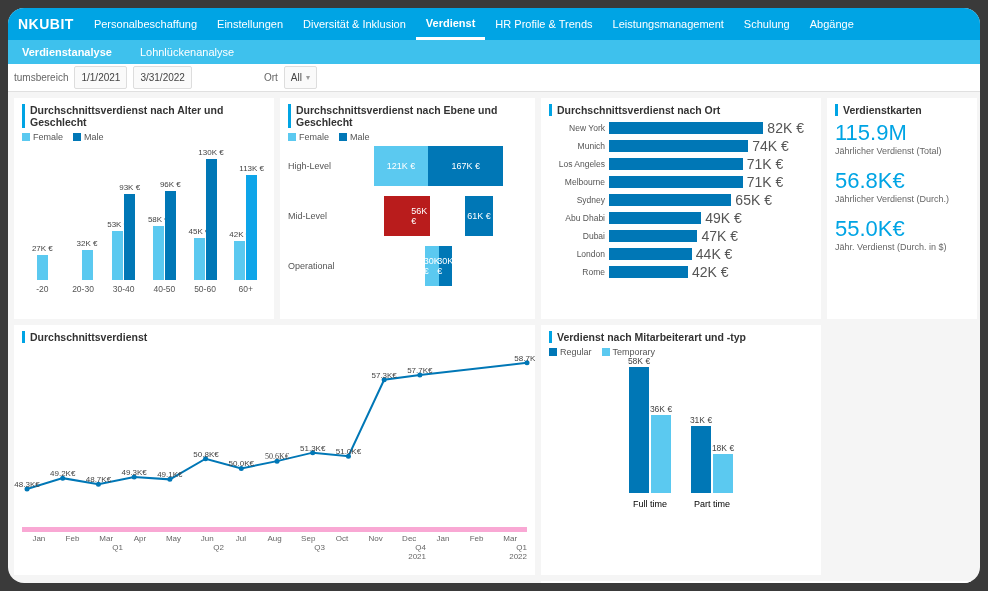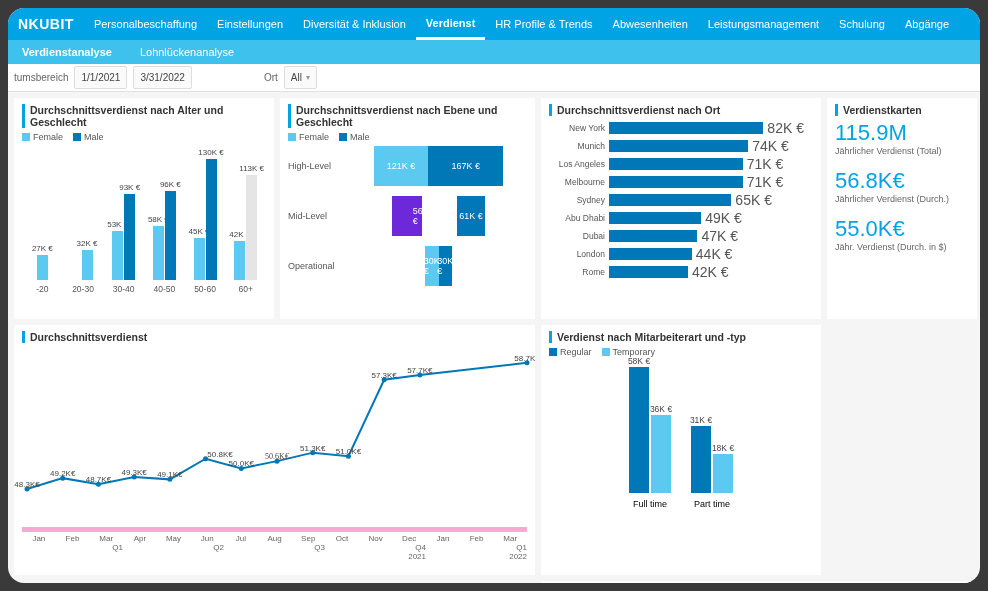--- a/index.html
+++ b/index.html
@@ -67,21 +67,20 @@
 
 <div class="frame">
  <div class="topbar">
   <span class="logo">NKUBIT</span>
   <div class="nav" id="nav">
         <span>Personalbeschaffung</span>
         <span>Einstellungen</span>
         <span>Diversität &amp; Inklusion</span>
         <span class="active">Verdienst</span>
         <span>HR Profile &amp; Trends</span>
-        <span>Abwesenheiten</span>
         <span>Leistungsmanagement</span>
         <span>Schulung</span>
         <span>Abgänge</span>
       </div>
  </div>
  <div class="subbar" id="subnav">
       <span class="active">Verdienstanalyse</span>
       <span>Lohnlückenanalyse</span>
     </div>
  <div class="filters">
@@ -158,21 +157,21 @@
                 <div class="vl">130K €</div>
               </div>
             </div>
             <div class="xl">50-60</div>
           </div>
           <div class="grp">
             <div class="bars">
               <div class="bar" style="height: 39px; background: rgb(91, 201, 240);">
                 <div class="vl">42K €</div>
               </div>
-              <div class="bar" style="height: 104.929px; background: #e5e5e5;">
+              <div class="bar" style="height: 104.929px; background: #0ea5e9;">
                 <div class="vl">113K €</div>
               </div>
             </div>
             <div class="xl">60+</div>
           </div>
         </div>
   </div>
 
   <div class="card">
    <div class="ctitle">Durchschnittsverdienst nach Ebene und Geschlecht</div>
@@ -190,21 +189,21 @@
           <div class="funrow">
             <div class="fl">High-Level</div>
             <div class="fbars">
               <div class="fb" style="width: 54.45px; background: rgb(91, 201, 240);">121K €</div>
               <div class="fb" style="width: 75.15px; background: rgb(0, 119, 182);">167K €</div>
             </div>
           </div>
           <div class="funrow">
             <div class="fl">Mid-Level</div>
             <div class="fbars">
-              <div class="fb" style="width: 30px; background: #6d28d9; padding-left: 27px;">56K €</div>
+              <div class="fb" style="width: 46px; background: #b91c1c; padding-left: 27px;">56K €</div>
               <div class="fb" style="width: 27.45px; background: rgb(0, 119, 182); margin-left: 35px;">61K €</div>
             </div>
           </div>
           <div class="funrow">
             <div class="fl">Operational</div>
             <div class="fbars">
               <div class="fb" style="width: 13.5px; background: rgb(91, 201, 240);">30K €</div>
               <div class="fb" style="width: 13.5px; background: rgb(0, 119, 182);">30K €</div>
             </div>
           </div>
@@ -297,21 +296,21 @@
             <circle cx="326.42857142857144" cy="109.28571428571428" r="2.5" fill="#0077b6"></circle>
             <circle cx="362.14285714285717" cy="32.785714285714334" r="2.5" fill="#0077b6"></circle>
             <circle cx="397.85714285714283" cy="27.928571428571388" r="2.5" fill="#0077b6"></circle>
             <circle cx="505" cy="15.78571428571425" r="2.5" fill="#0077b6"></circle>
           </svg>
           <div class="pt" style="left: 5px; top: 142.071px;">48.3K€</div>
           <div class="pt" style="left: 40.7143px; top: 131.143px;">49.2K€</div>
           <div class="pt" style="left: 76.4286px; top: 137.214px;">48.7K€</div>
           <div class="pt" style="left: 112.143px; top: 129.929px;">49.3K€</div>
           <div class="pt" style="left: 147.857px; top: 132.357px;">49.1K€</div>
-          <div class="pt" style="left: 198px; top: 111.714px;">50.8K€</div>
+          <div class="pt" style="left: 184px; top: 111.714px;">50.8K€</div>
           <div class="pt" style="left: 219.286px; top: 121.429px;">50.0K€</div>
           <div class="pt" style="left: 255px; top: 114.143px; font-family: Liberation Serif, serif;">50.6K€</div>
           <div class="pt" style="left: 290.714px; top: 105.643px;">51.3K€</div>
           <div class="pt" style="left: 326.429px; top: 109.286px;">51.0K€</div>
           <div class="pt" style="left: 362.143px; top: 32.7857px;">57.3K€</div>
           <div class="pt" style="left: 397.857px; top: 27.9286px;">57.7K€</div>
           <div class="pt" style="left: 505px; top: 15.7857px;">58.7K€</div>
         </div>
    <div class="xaxis" id="trend-x">
           <span>Jan</span>

